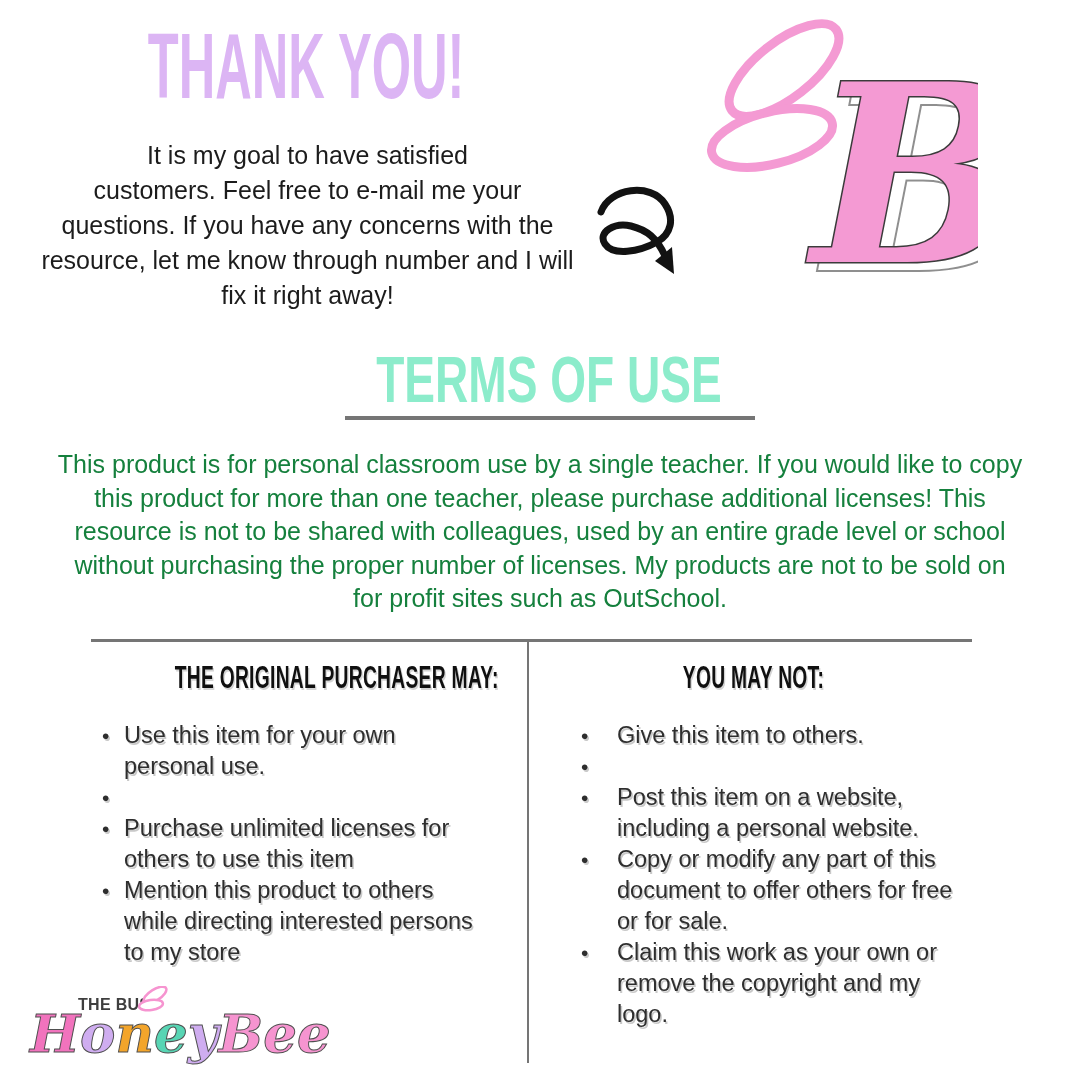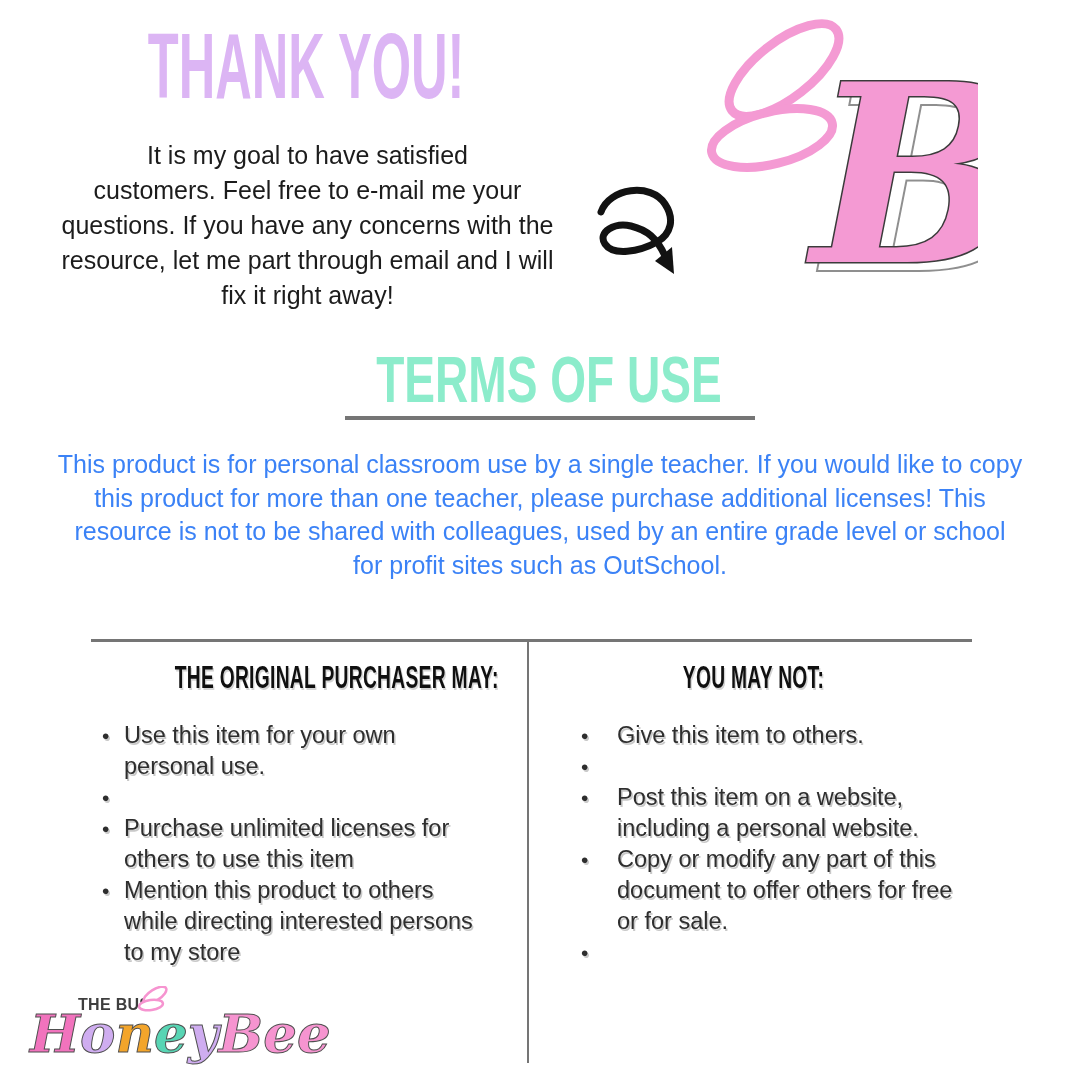--- a/index.html
+++ b/index.html
@@ -13,21 +13,21 @@
   #terms-title{position:absolute;left:299px;top:348px;width:500px;font-size:64px;
                color:var(--mint);transform:scaleX(.72);transform-origin:center;}
   .col-heading{font-size:31px;font-weight:800;text-align:center;white-space:nowrap;margin:0;
                color:#101010;transform:scaleX(.62);transform-origin:center;
                text-shadow:2px 2px 0 #d4d4d4;letter-spacing:.5px;}
 
   
   .thank-msg{position:absolute;left:30px;top:138px;width:555px;font-size:25px;
              line-height:35px;text-align:center;color:#1c1c1c;}
   .terms-body{position:absolute;left:40px;top:448px;width:1000px;font-size:25px;
-              line-height:33.5px;text-align:center;color:#3b82f6;}
+              line-height:33.5px;text-align:center;color:#15803d;}
   .email{position:absolute;left:570px;top:306px;width:490px;text-align:center;
          font-size:26px;font-weight:700;color:#141414;letter-spacing:.2px;}
 
   
   .terms-underline{position:absolute;left:345px;top:416px;width:410px;height:4px;background:var(--line);}
   .h-divider{position:absolute;left:91px;top:639px;width:881px;height:3px;background:var(--line);}
   .v-divider{position:absolute;left:527px;top:639px;width:2px;height:424px;background:var(--line);}
 
   
   .column{position:absolute;top:660px;}
@@ -64,21 +64,21 @@
 <body>
 
 <div class="page">
 
   <h1 id="thank-title" class="display">THANK YOU!</h1>
 
   <div class="thank-msg">
     <div>It is my goal to have satisfied</div>
     <div>customers. Feel free to e-mail me your</div>
     <div>questions. If you have any concerns with the</div>
-    <div>resource, let me part through email and I will</div>
+    <div>resource, let me know through number and I will</div>
     <div>fix it right away!</div>
   </div>
 
   <svg class="arrow" viewBox="0 0 100 110">
     <path d="M 6 30 C 14 6 56 0 70 22 C 80 37 76 52 62 60 C 44 70 18 74 10 62 C 2 50 20 40 36 44 C 52 48 62 56 70 74" fill="none" stroke="#121212" stroke-width="7" stroke-linecap="round"></path>
     <polygon points="79,92 60,79 77,65" fill="#121212"></polygon>
   </svg>
 
   <svg class="b-logo" viewBox="0 0 290 296">
     <ellipse cx="96" cy="64" rx="66" ry="28" transform="rotate(-38 96 64)" style="fill:#ffffff;stroke:var(--pink);stroke-width:9"></ellipse>
@@ -88,20 +88,21 @@
   </svg>
 
 
   <h2 id="terms-title" class="display">TERMS OF USE</h2>
   <div class="terms-underline"></div>
 
   <div class="terms-body">
     <div>This product is for personal classroom use by a single teacher. If you would like to copy</div>
     <div>this product for more than one teacher, please purchase additional licenses! This</div>
     <div>resource is not to be shared with colleagues, used by an entire grade level or school</div>
+    <div>without purchasing the proper number of licenses. My products are not to be sold on</div>
     <div>for profit sites such as OutSchool.</div>
   </div>
 
   <div class="h-divider"></div>
   <div class="v-divider"></div>
 
   <section id="col-may" class="column">
     <h3 class="col-heading">THE ORIGINAL PURCHASER MAY:</h3>
     <ul class="bullet-list">
       <li>
@@ -135,20 +136,21 @@
       <li>
         <span class="marker">•</span>
         <span class="item-text">Post this item on a website, including a personal website.</span>
       </li>
       <li>
         <span class="marker">•</span>
         <span class="item-text">Copy or modify any part of this document to offer others for free or for sale.</span>
       </li>
       <li>
         <span class="marker">•</span>
+        <span class="item-text">Claim this work as your own or remove the copyright and my logo.</span>
       </li>
     </ul>
   </section>
 
   <div class="footer-logo">
     <span class="tagline">THE BUSY</span>
     <svg class="wings" viewBox="0 0 46 30">
       <ellipse cx="17" cy="9" rx="13" ry="5.5" transform="rotate(-32 17 9)" style="fill:#ffffff;stroke:var(--logo_bee);stroke-width:2.5"></ellipse>
       <ellipse cx="13" cy="19" rx="12" ry="5" transform="rotate(-8 13 19)" style="fill:#ffffff;stroke:var(--logo_bee);stroke-width:2.5"></ellipse>
     </svg>

